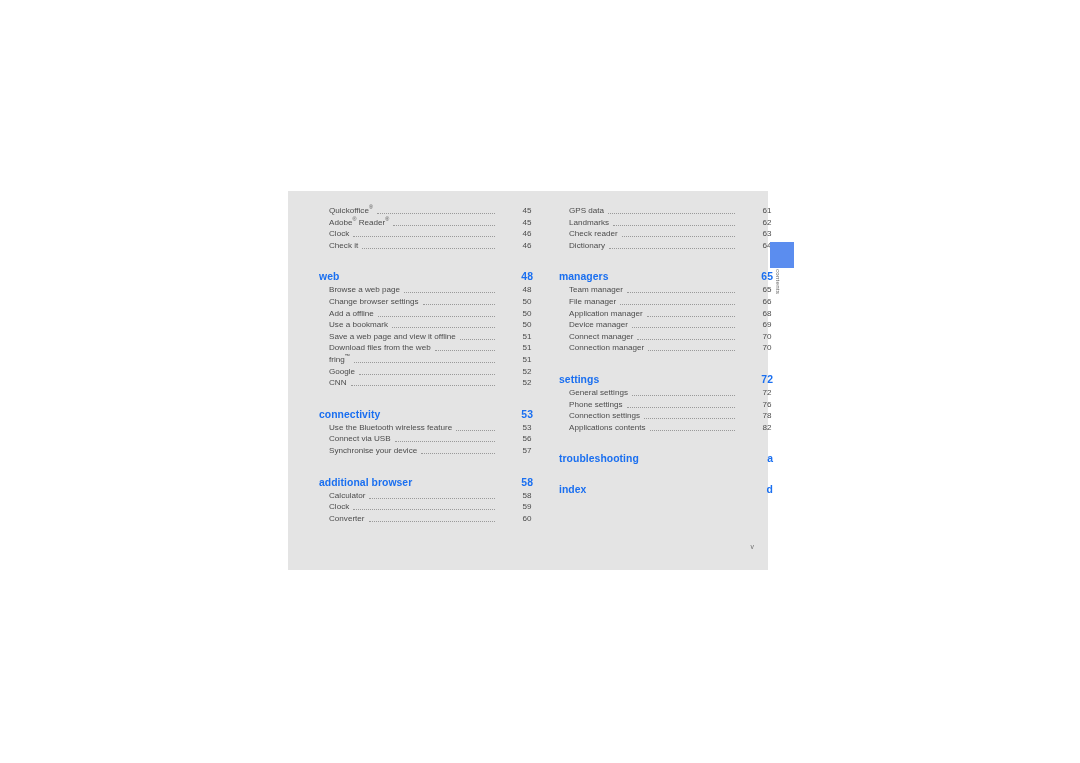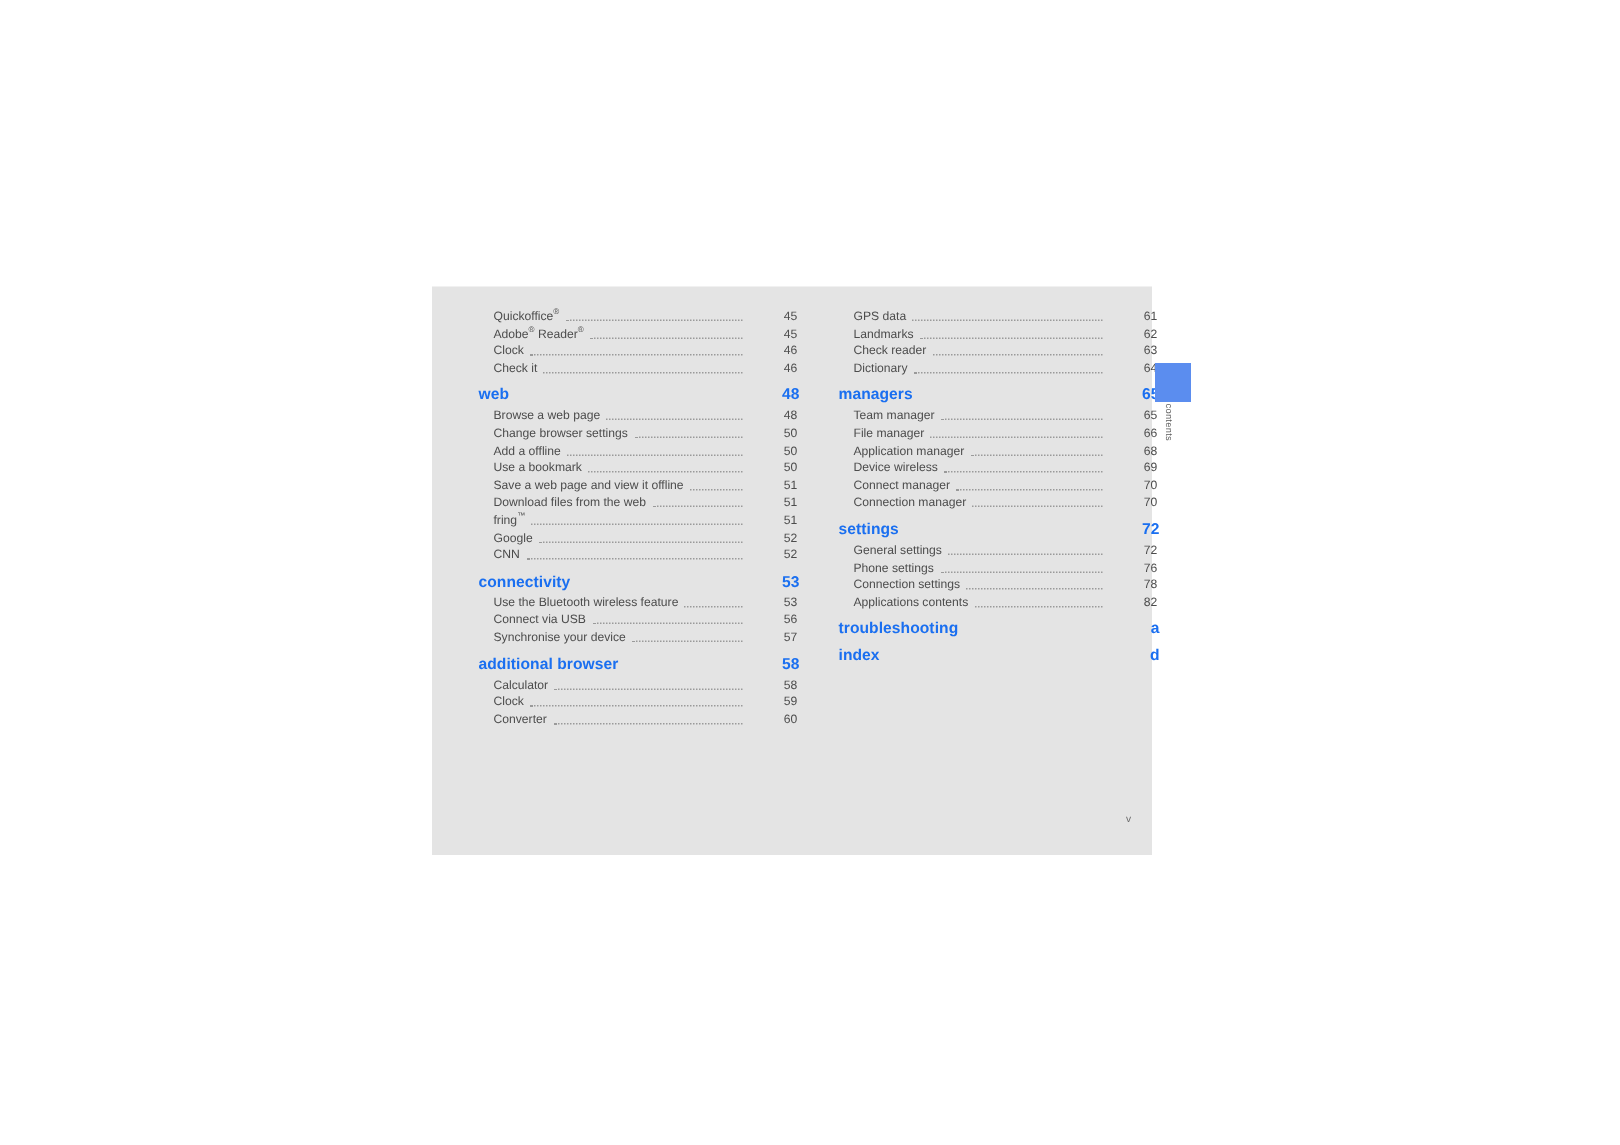--- a/index.html
+++ b/index.html
@@ -69,21 +69,21 @@
   .col-left  { margin-left: 31px; }
   .col-right { margin-left: 26px; }
 
   
   .section-head {
     display: flex;
     align-items: baseline;
     color: #1a6ff0;
     font-size: 10.4px;
     font-weight: bold;
-    margin-top: 7px;
+    margin-top: 20px;
     margin-bottom: 2px;
     letter-spacing: 0.05px;
   }
   .section-head .sh-title { flex: 0 0 auto; }
   .section-head .sh-fill  { flex: 1 1 auto; }
   .section-head .sh-page  { flex: 0 0 auto; text-align: right; }
 
   
   .entry {
     display: flex;
@@ -292,21 +292,21 @@
           <span class="e-title">File manager</span>
           <span class="e-dots"></span>
           <span class="e-page">66</span>
         </div>
         <div class="entry">
           <span class="e-title">Application manager</span>
           <span class="e-dots"></span>
           <span class="e-page">68</span>
         </div>
         <div class="entry">
-          <span class="e-title">Device wireless</span>
+          <span class="e-title">Device manager</span>
           <span class="e-dots"></span>
           <span class="e-page">69</span>
         </div>
         <div class="entry">
           <span class="e-title">Connect manager</span>
           <span class="e-dots"></span>
           <span class="e-page">70</span>
         </div>
         <div class="entry">
           <span class="e-title">Connection manager</span>

